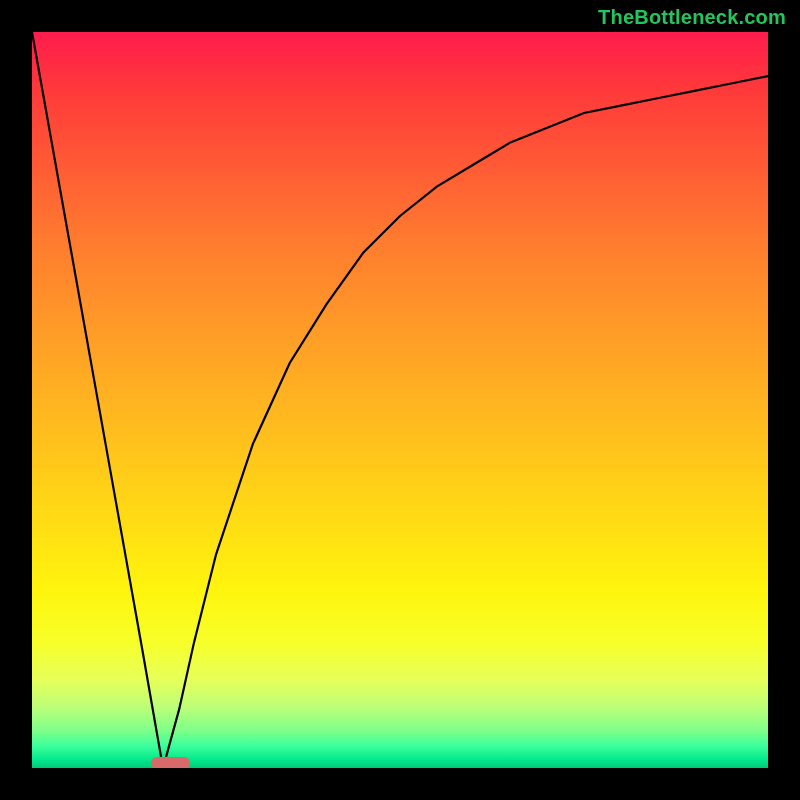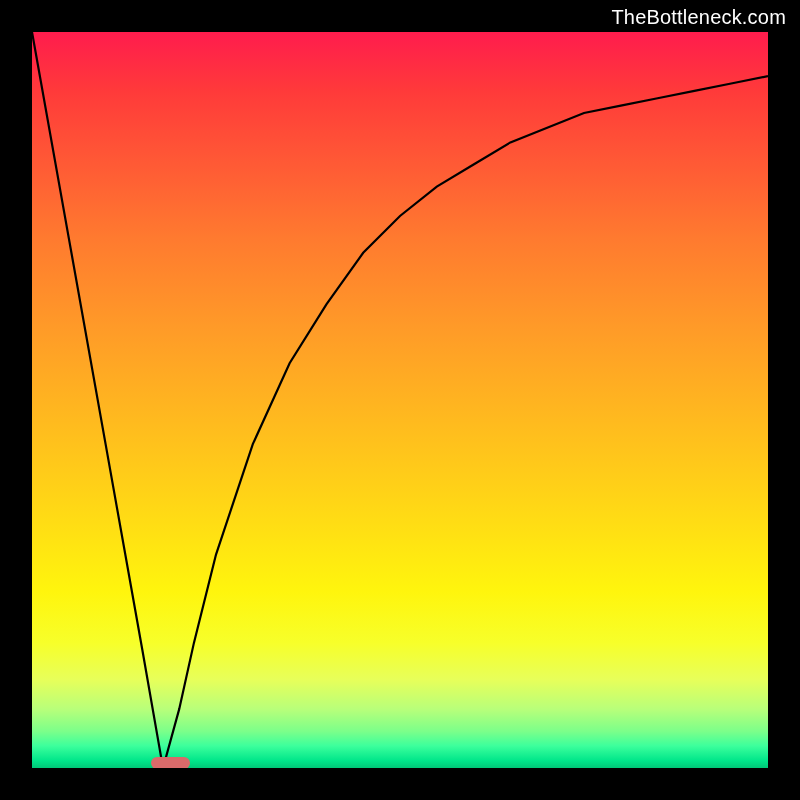--- a/index.html
+++ b/index.html
@@ -63,23 +63,23 @@
     position: absolute;
     height: 12px;
     border-radius: 6px;
     background: #d96a6a;
     bottom: -1px;
   }
   .watermark {
     position: absolute;
     top: 6px;
     right: 14px;
-    color: #ffffff;
+    color: #22c55e;
     font-size: 20px;
-    font-weight: 400;
+    font-weight: 700;
     letter-spacing: 0.2px;
     user-select: none;
   }
 </style>
 </head>
 <body>
 
 <div class="frame">
   <div class="plot-area">
     <div class="gradient-bg"></div>

